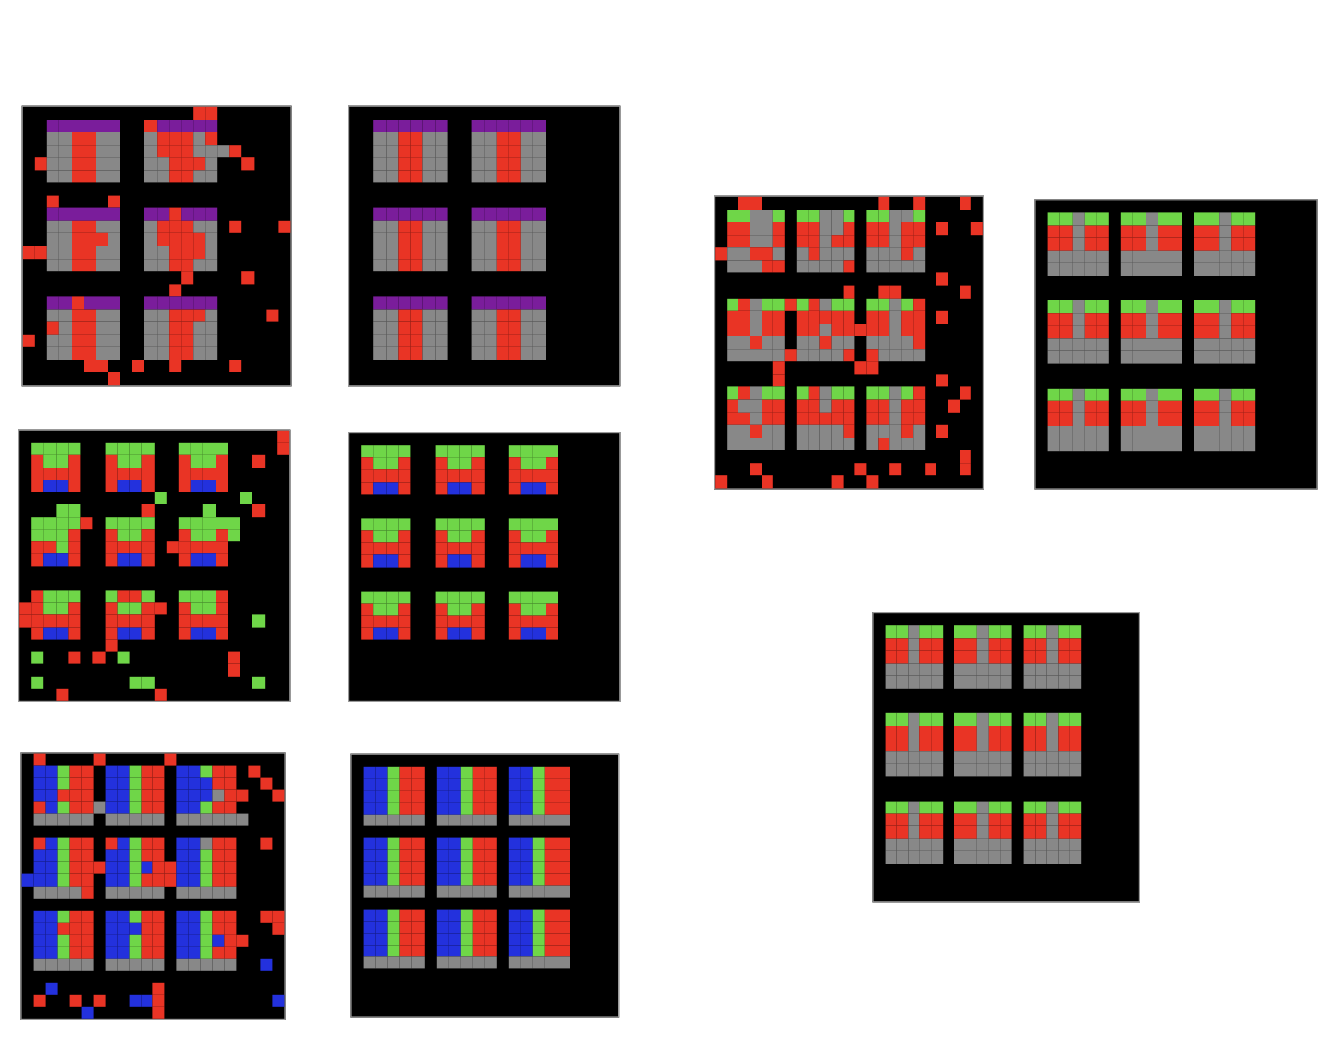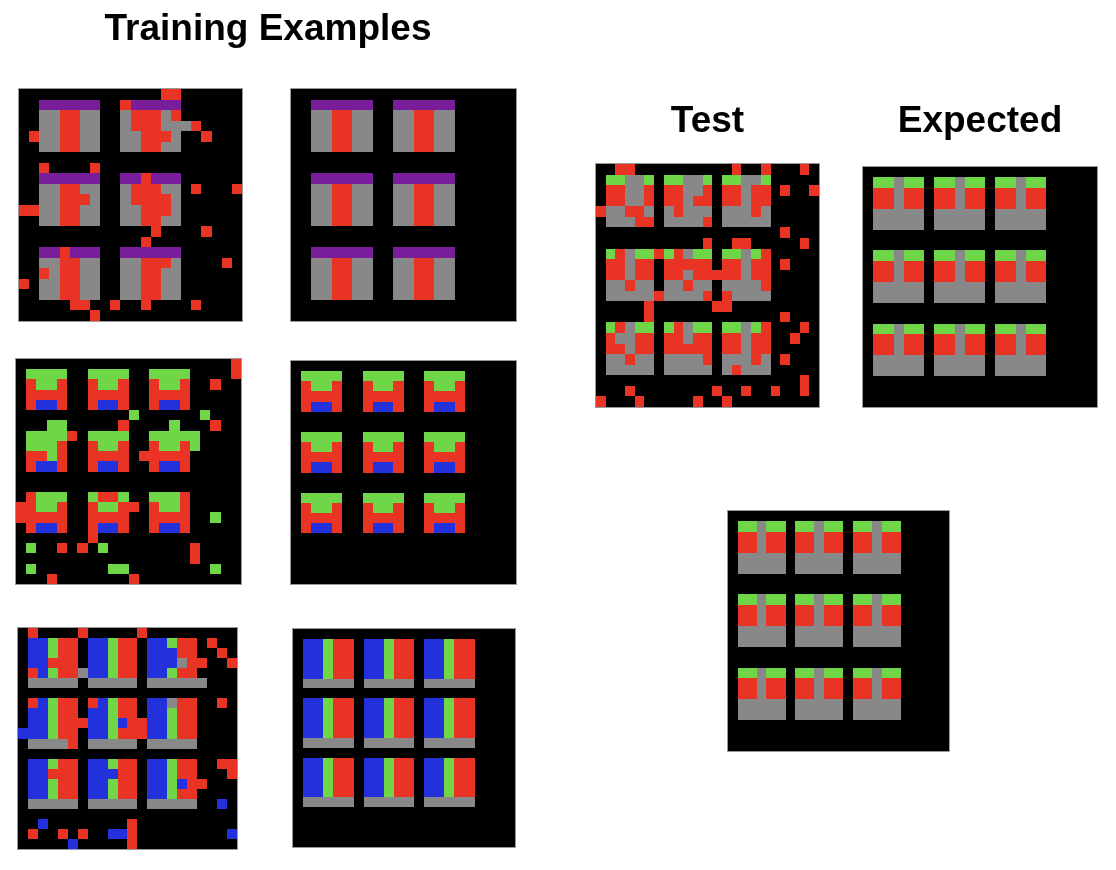--- a/index.html
+++ b/index.html
@@ -27,23 +27,20 @@
   #p-t3out{left:292px;top:628px;width:224px;height:220px;}
   #p-test{left:595px;top:163px;width:225px;height:245px;}
   #p-expected{left:862px;top:166px;width:236px;height:242px;}
   #p-generated{left:727px;top:510px;width:223px;height:242px;}
   .cell{width:100%;height:100%;}
 </style>
 </head>
 <body>
 
 <div class="stage">
-  <div class="title" id="t-training">Training Examples</div>
-  <div class="title" id="t-test">Test</div>
-  <div class="title" id="t-expected">Expected</div>
 
   <div class="panel" id="p-t1in" style="grid-template-rows: repeat(22, 1fr); grid-template-columns: repeat(22, 1fr);">
       <div class="cell"></div>
       <div class="cell"></div>
       <div class="cell"></div>
       <div class="cell"></div>
       <div class="cell"></div>
       <div class="cell"></div>
       <div class="cell"></div>
       <div class="cell"></div>

